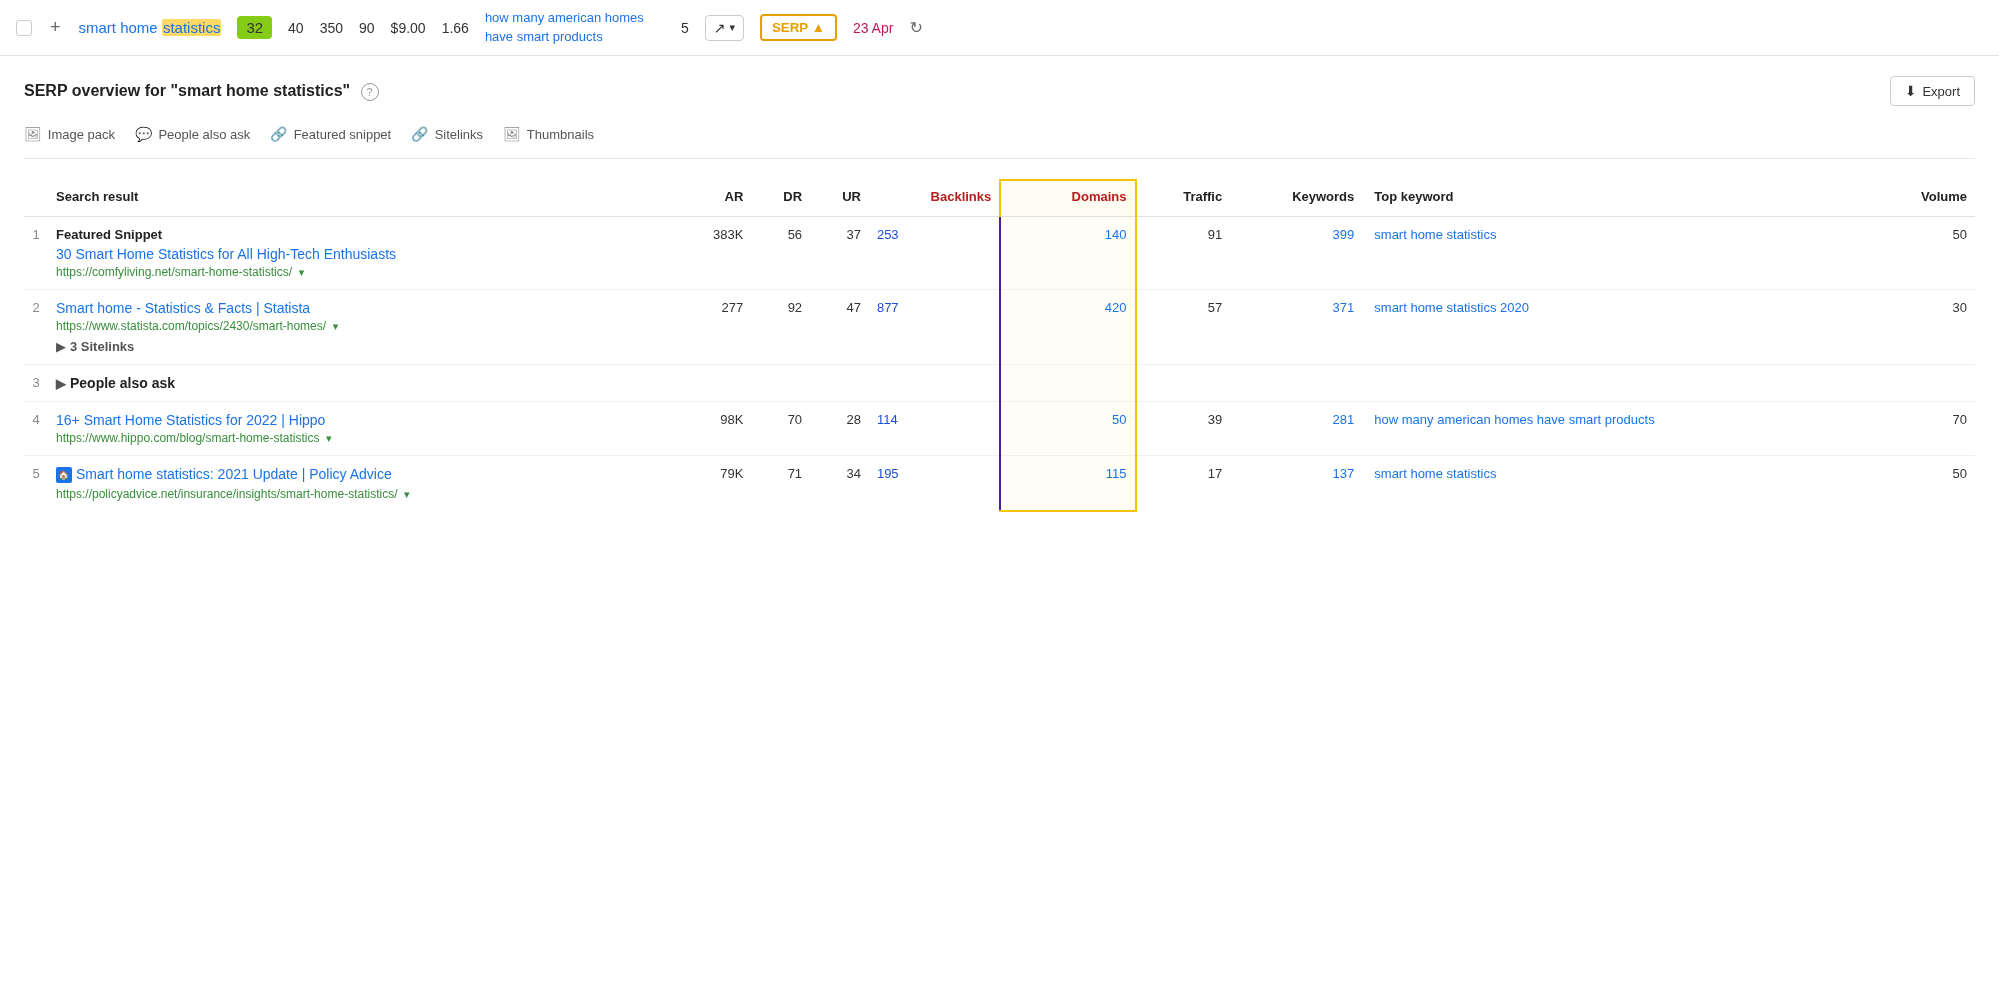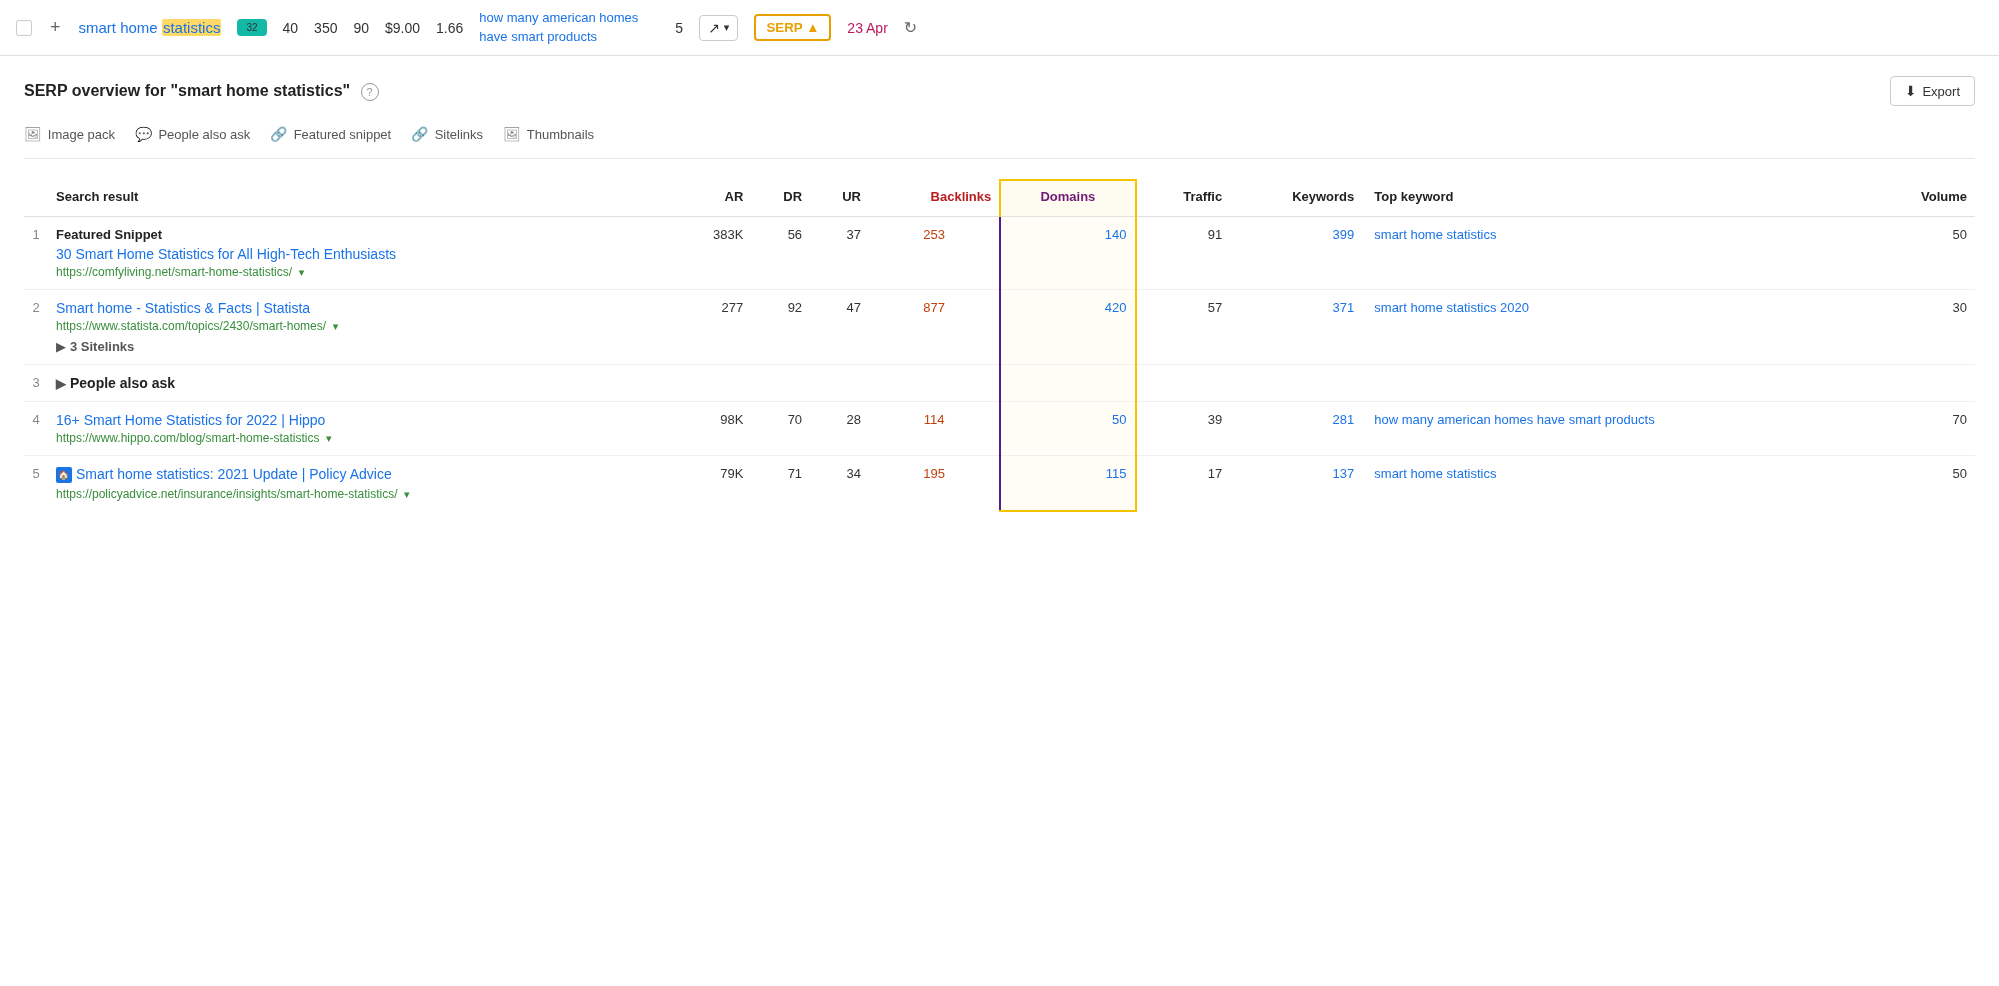--- a/index.html
+++ b/index.html
@@ -21,21 +21,21 @@
     .top-bar-plus {
       color: #666; font-size: 18px; cursor: pointer; padding: 0 2px;
     }
     .keyword-text {
       color: #1a73e8; font-size: 15px; font-weight: 500;
     }
     .keyword-highlight {
       background: #ffd966; border-radius: 2px; padding: 0 1px;
     }
     .top-bar-badge {
-      background: #14b8a6; color: #333; border-radius: 4px; padding: 3px 9px; font-size: 10px; font-weight: 500;
+      background: #84cc16; color: #333; border-radius: 4px; padding: 3px 9px; font-size: 15px; font-weight: 500;
     }
     .top-bar-stat { color: #333; font-size: 14px; font-weight: 400; }
     .top-bar-stat-price { color: #333; font-size: 14px; }
     .related-keyword { color: #1a73e8; font-size: 13px; line-height: 1.4; max-width: 180px; }
     .top-bar-number { color: #333; font-size: 14px; }
     .trend-btn {
       display: flex; align-items: center; gap: 4px; border: 1px solid #ccc; border-radius: 4px; padding: 4px 8px; cursor: pointer; background: #fff; color: #333;
     }
     .serp-btn {
       display: flex; align-items: center; gap: 4px; border: 2px solid #e8a000; border-radius: 4px; padding: 4px 10px; cursor: pointer; background: #fff; color: #e8a000; font-weight: 600;
@@ -82,21 +82,21 @@
       text-align: right;
     }
     .serp-table tbody tr td {
       padding: 10px 8px; vertical-align: top; font-size: 13px; border-bottom: 1px solid #f0f0f0;
     }
     .serp-table tbody tr:last-child td { border-bottom: none; }
 
     .col-num { color: #888; font-size: 13px; width: 24px; text-align: center; }
     .col-result { min-width: 300px; }
     .col-ar, .col-dr, .col-ur { text-align: right; color: #333; }
-    .col-backlinks { text-align: center; color: #c2410c; }
+    .col-backlinks { text-align: left; color: #1d4ed8; }
     .col-domains { text-align: right; color: #1a73e8; }
     .col-traffic { text-align: right; color: #333; }
     .col-keywords { text-align: right; color: #1a73e8; }
     .col-top-keyword { color: #1a73e8; font-size: 13px; }
     .col-volume { text-align: right; color: #333; }
 
     .domains-highlight {
       border-left: 2px solid #4c1d95;
       border-right: 2px solid #f5c400;
       background: rgba(245,196,0,0.04);
@@ -192,21 +192,21 @@
 
   <table class="serp-table">
     <thead>
       <tr>
         <th style="width:24px;"></th>
         <th class="col-result">Search result</th>
         <th class="col-ar">AR</th>
         <th class="col-dr">DR</th>
         <th class="col-ur">UR</th>
         <th class="col-backlinks" style="text-align:right;color:#b91c1c;">Backlinks</th>
-        <th class="domains-th" style="text-align:center;color:#701a75;min-width:80px;">Domains</th>
+        <th class="domains-th" style="text-align:right;color:#b91c1c;min-width:80px;">Domains</th>
         <th class="col-traffic" style="text-align:right;color:#222;">Traffic</th>
         <th class="col-keywords" style="text-align:right;color:#222;">Keywords</th>
         <th style="font-weight:700;color:#222;padding-left:12px;">Top keyword</th>
         <th class="col-volume" style="text-align:right;color:#222;">Volume</th>
       </tr>
     </thead>
     <tbody>
 
       <tr>
         <td class="col-num">1</td>

